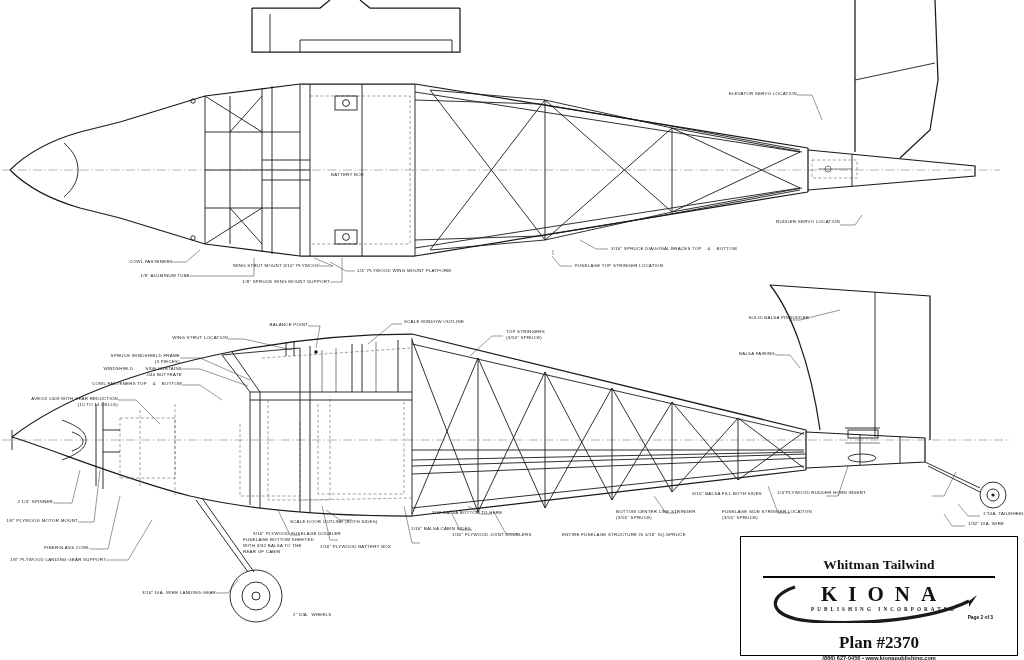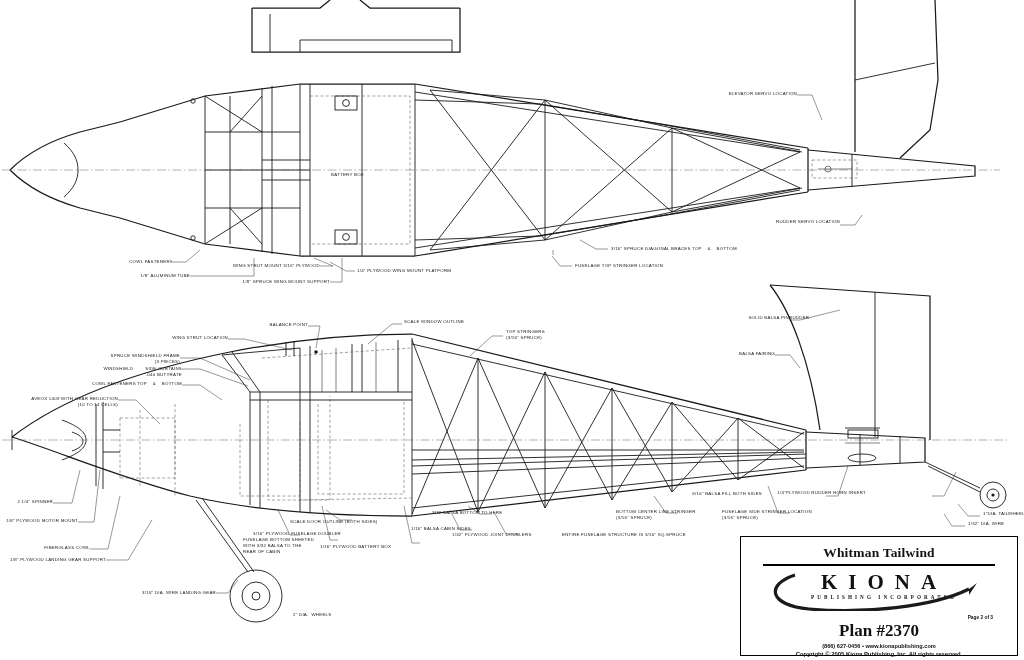--- a/index.html
+++ b/index.html
@@ -7,21 +7,21 @@
        font-family:"Liberation Sans",sans-serif;color:#111;}
   #sheet{position:absolute;inset:0;}
   svg.draw{position:absolute;left:0;top:0;width:1024px;height:660px;}
   .lbl{position:absolute;font-size:4.4px;letter-spacing:.25px;
        font-family:"Liberation Sans",sans-serif;color:#1a1a1a;
        white-space:pre;line-height:1.35;font-weight:400;}
   .lbl.r{text-align:right;}
   
   #titleblock{position:absolute;left:740px;top:536px;width:276px;height:118px;
        border:1.2px solid #000;background:#fff;}
-  #tb-title{text-align:center;font-weight:bold;font-size:13.5px;margin-top:8px;
+  #tb-title{text-align:center;font-weight:bold;font-size:13.5px;margin-top:20px;
        letter-spacing:.2px;font-family:"Liberation Serif",serif;}
   #tb-rule{height:1.6px;background:#000;margin:3px 22px 0 22px;}
   #tb-logo{position:relative;height:40px;margin-top:1px;}
   #tb-kiona{text-align:center;font-size:21px;letter-spacing:11px;font-weight:bold;
        font-family:"Liberation Serif",serif;line-height:30px;padding-left:10px;}
   #tb-sub{text-align:center;font-size:5.1px;letter-spacing:3.1px;font-weight:bold;
        font-family:"Liberation Serif",serif;margin-top:-3px;padding-left:10px;}
   #tb-page{position:absolute;right:24px;top:78px;font-size:4.8px;font-weight:bold;}
   #tb-plan{text-align:center;font-weight:bold;font-size:17px;margin-top:14px;
        font-family:"Liberation Serif",serif;}

